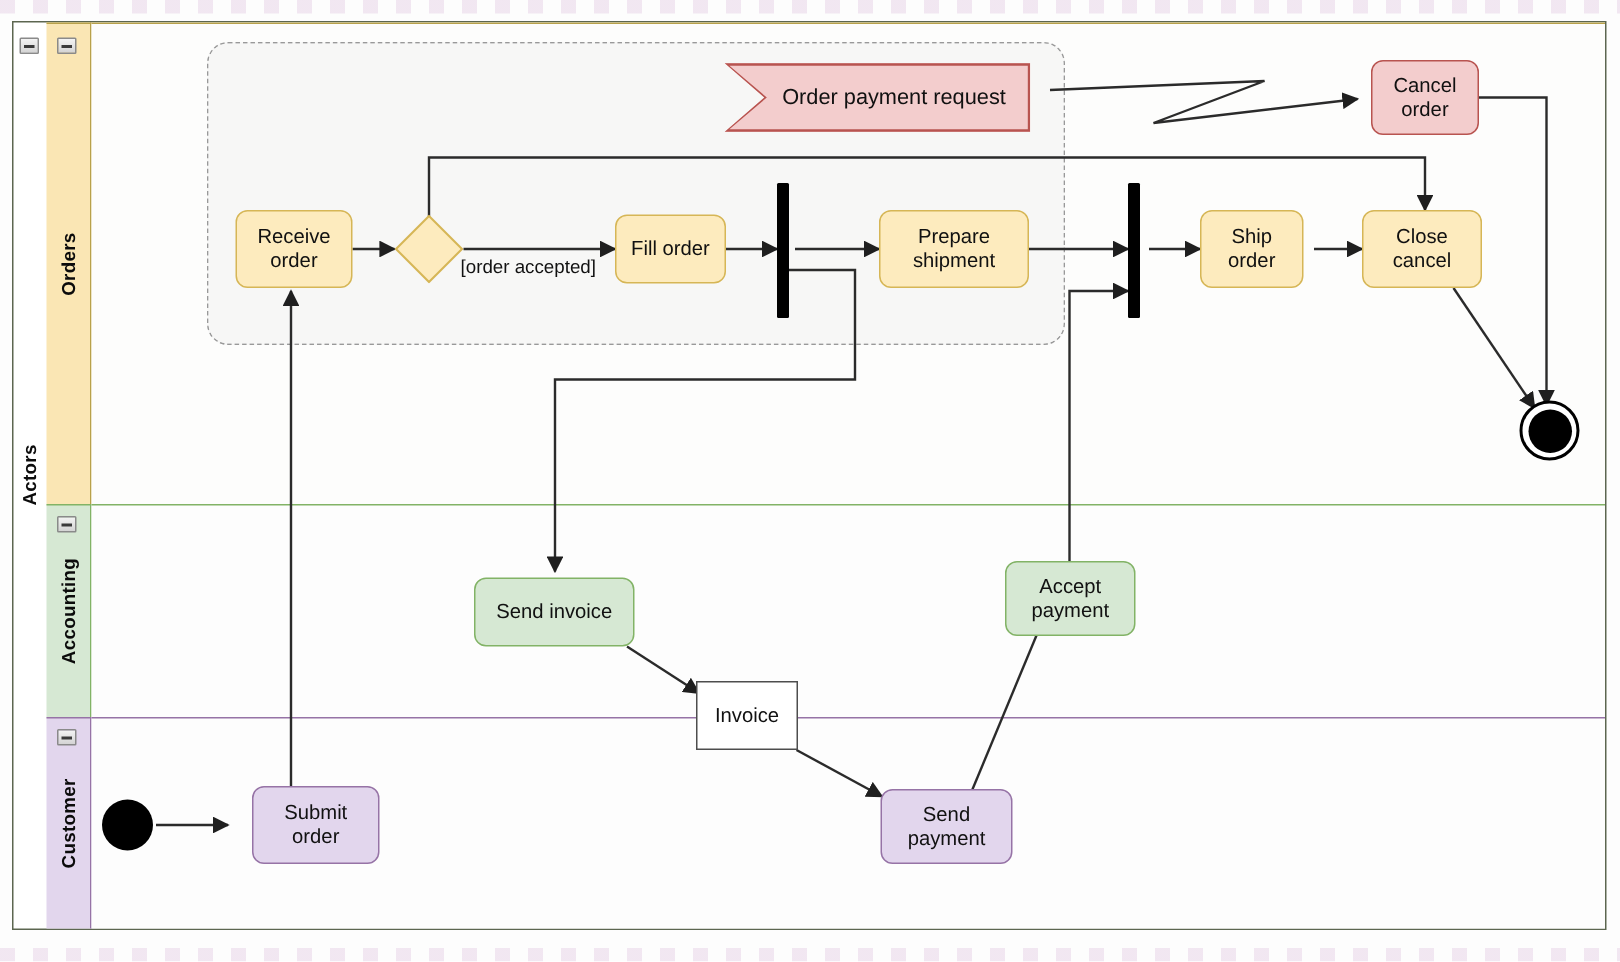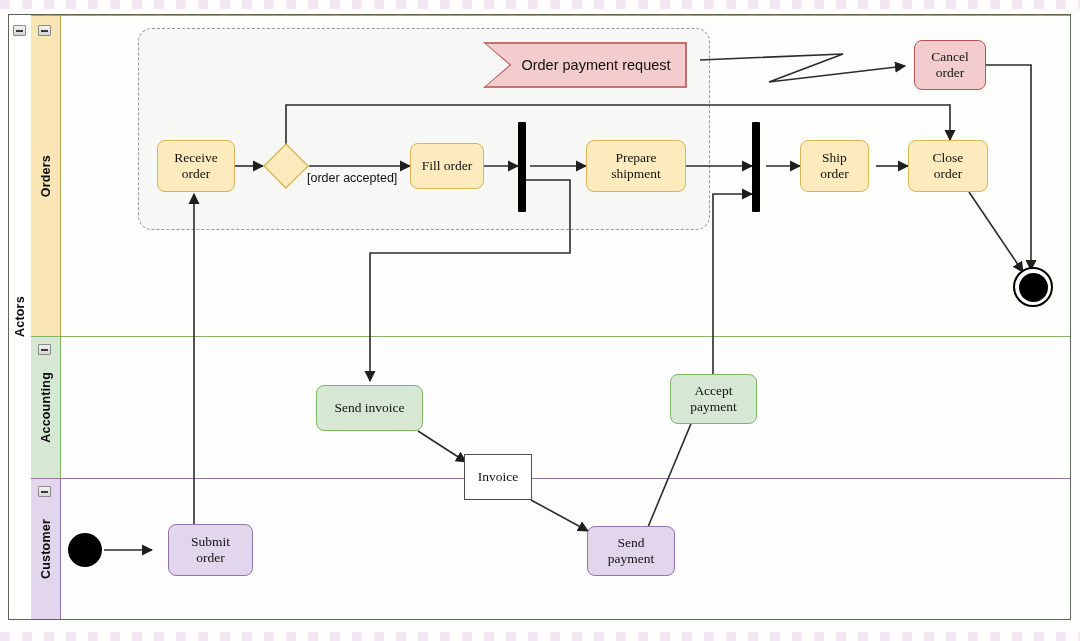--- a/index.html
+++ b/index.html
@@ -60,21 +60,20 @@
   }
 
   
   .node{
     position:absolute;box-sizing:border-box;
     border-radius:8px;
     display:flex;align-items:center;justify-content:center;
     text-align:center;
     font-size:13.5px;line-height:16px;color:#111;
     white-space:pre-line;
-    font-family:Liberation Serif, serif;
   }
   .n-yellow{background:#fdebbe;border:1.4px solid #d6b656;}
   .n-green {background:#d6e8d3;border:1.4px solid #82b366;}
   .n-purple{background:#e2d6ed;border:1.4px solid #9673a6;}
   .n-red   {background:#f3cdcd;border:1.4px solid #b85450;}
   .n-object{background:#ffffff;border:1.4px solid #4d4d4d;border-radius:0;}
 
   
   .signal{
     position:absolute;box-sizing:border-box;
@@ -373,21 +372,21 @@
 
   <div class="node n-yellow" style="left:586px;top:140px;width:100px;height:52px;">Prepare
 shipment</div>
 
   <div class="bar" style="left:752px;top:122px;width:8px;height:90px;"></div>
 
   <div class="node n-yellow" style="left:800px;top:140px;width:69px;height:52px;">Ship
 order</div>
 
   <div class="node n-yellow" style="left:908px;top:140px;width:80px;height:52px;">Close
-order</div>
+cancel</div>
 
   <div class="signal" style="left:483px;top:42px;width:204px;height:46px;">
     <svg class="sigborder" width="204" height="46" viewBox="0 0 204 46" preserveAspectRatio="none">
       <polygon points="1,1 203,1 203,45 1,45 27,23" fill="none" stroke="#b85450" stroke-width="1.6"></polygon>
     </svg>
     <span style="position:relative;">Order payment request</span>
   </div>
 
   <div class="node n-red" style="left:914px;top:40px;width:72px;height:50px;">Cancel
 order</div>

